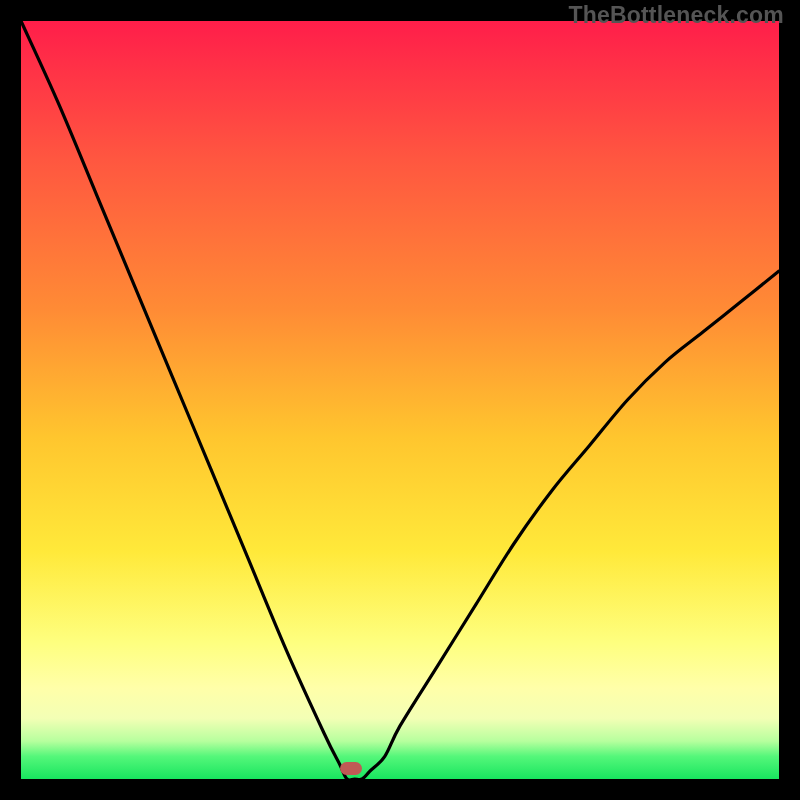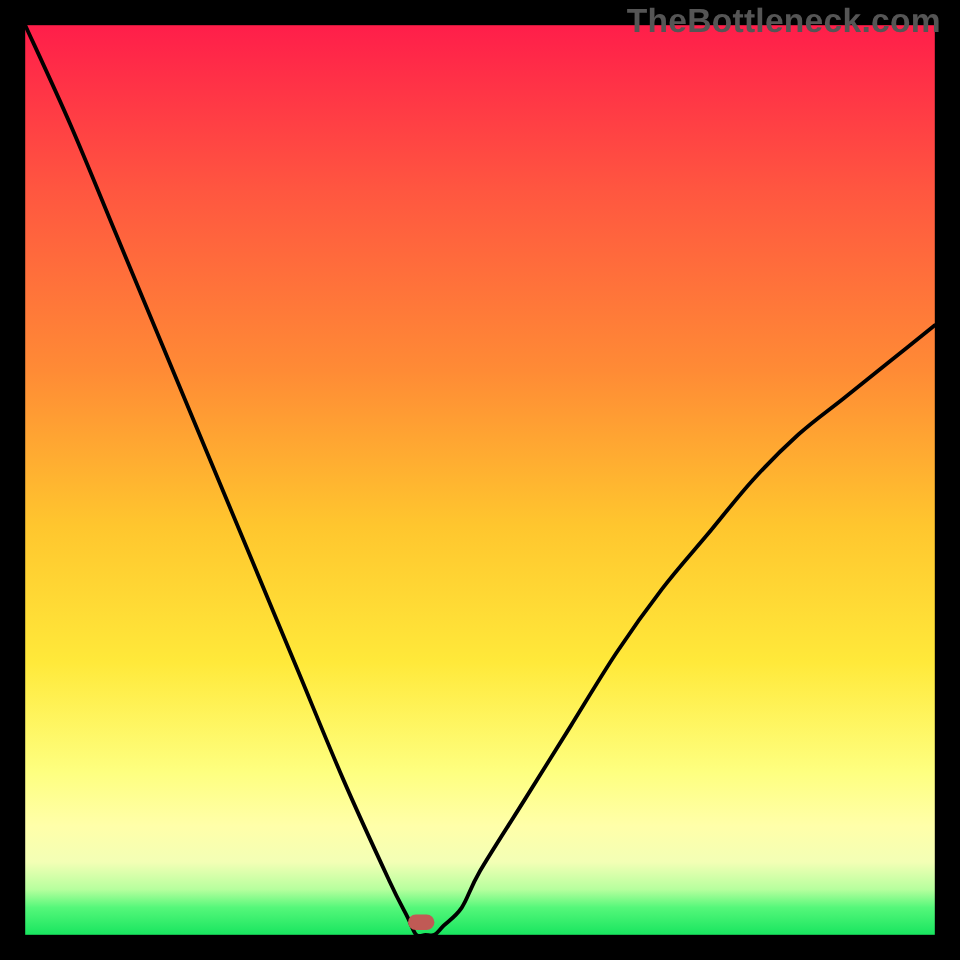--- a/index.html
+++ b/index.html
@@ -15,21 +15,21 @@
     position: relative;
     width: 800px;
     height: 800px;
     background: #000;
   }
   .watermark {
     position: absolute;
     top: 2px;
     right: 16px;
     color: #555;
-    font-size: 28px;
+    font-size: 23px;
     font-weight: 600;
     letter-spacing: 0.2px;
     z-index: 10;
   }
   .plot {
     position: absolute;
     left: 21px;
     top: 21px;
     width: 758px;
     height: 758px;

